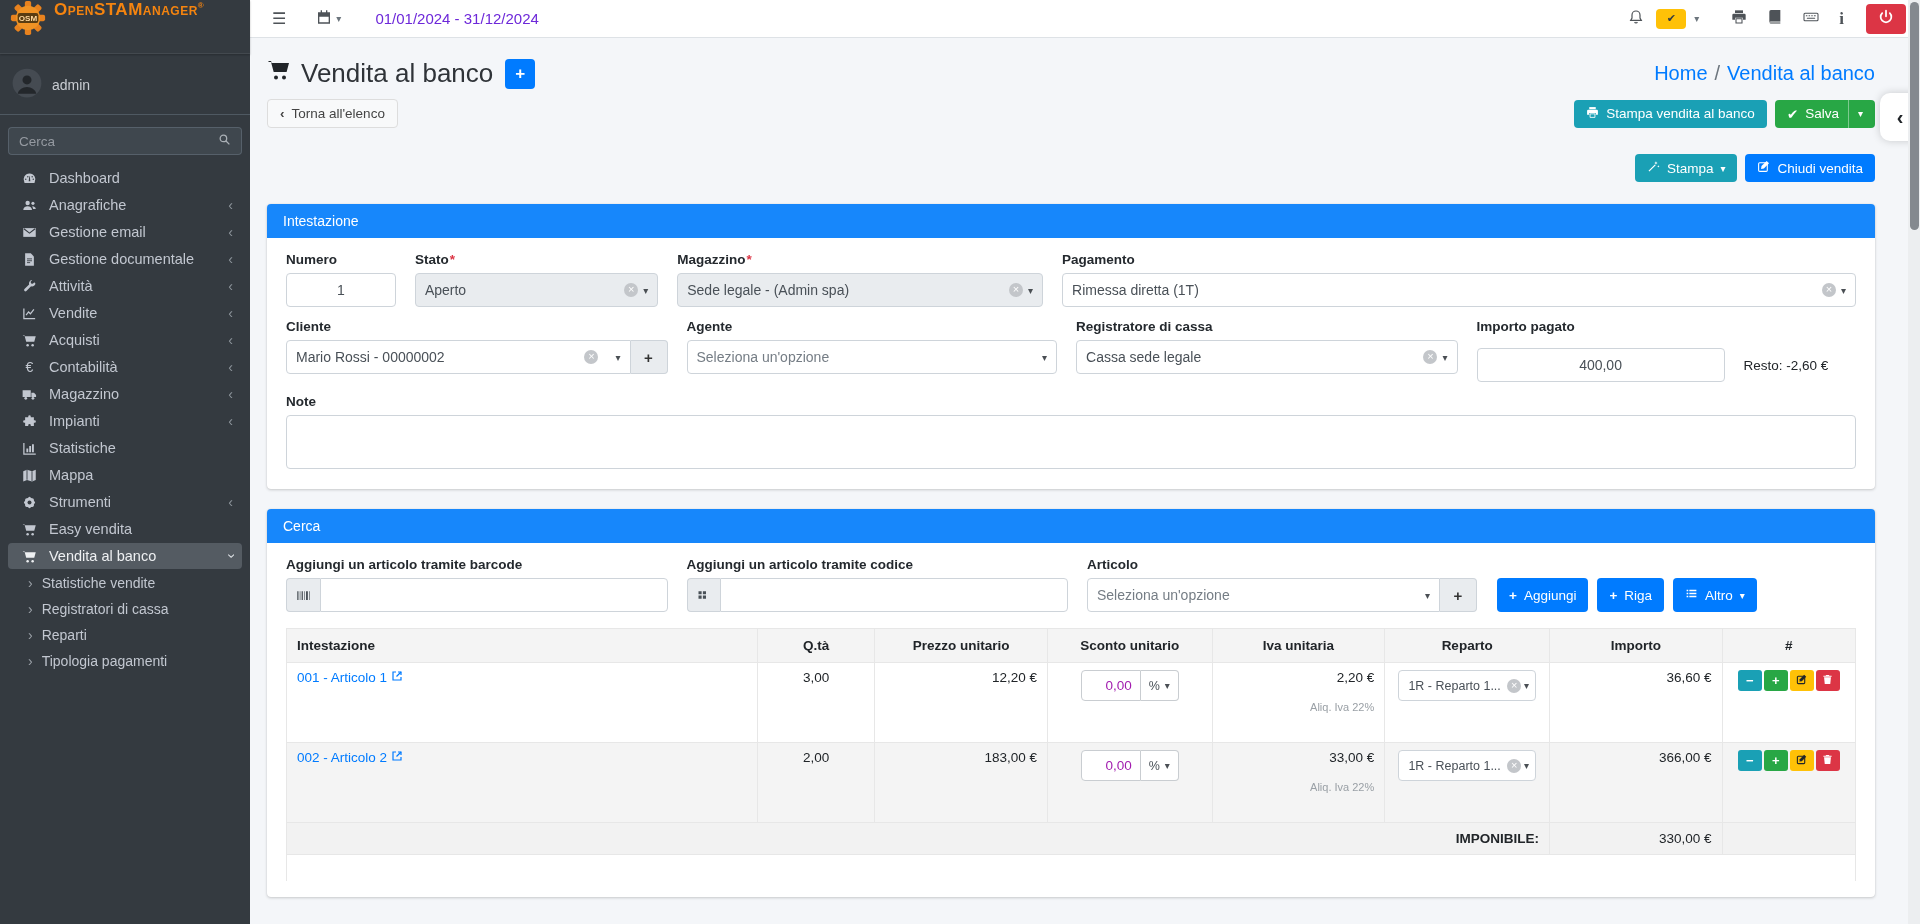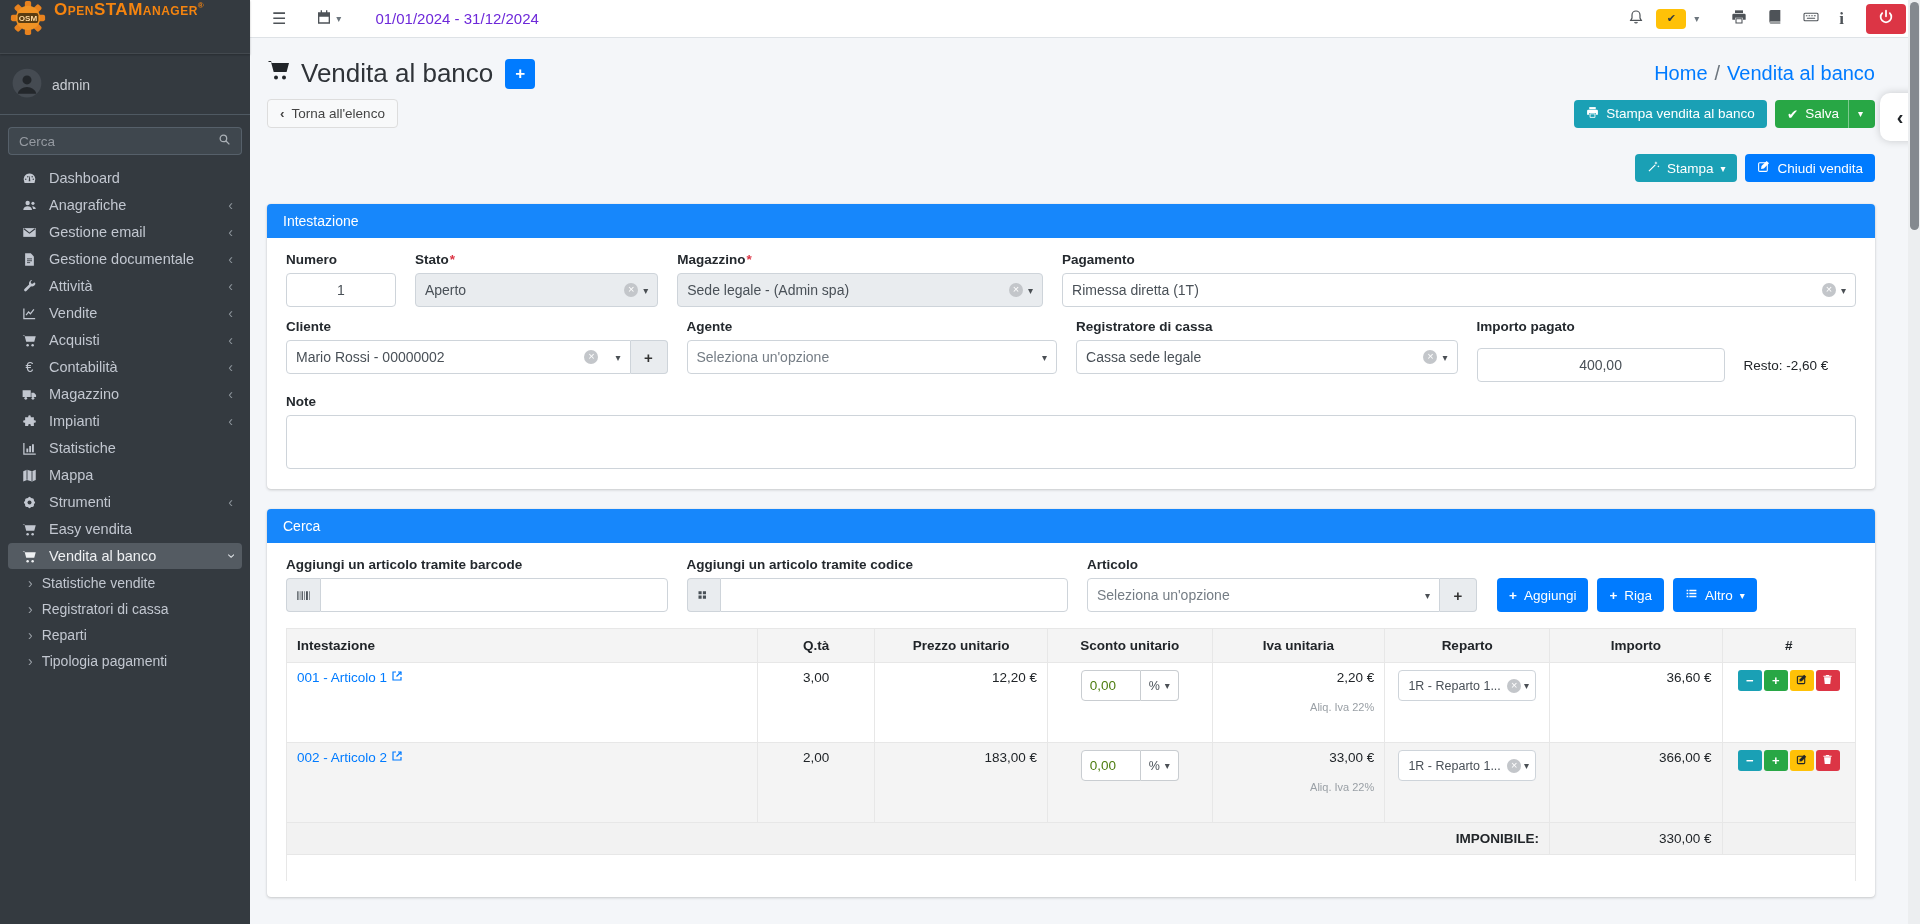--- a/index.html
+++ b/index.html
@@ -95,21 +95,21 @@
   .grid thead th { background:#f4f4f4; font-weight:700; text-align:center; padding:9px 10px; }
   .grid thead th.l { text-align:left; }
   .grid tbody tr { height:80px; }
   .grid tbody td { vertical-align:top; }
   .grid tbody tr:nth-child(2) { background:#f4f4f4; }
   .c { text-align:center; } .r { text-align:right; }
   .grid a { color:#007bff; text-decoration:none; font-size:13.5px; display:inline-flex; align-items:center; gap:4px; cursor:pointer; }
   .grid a svg { width:12px; height:12px; }
   .iva-note { font-size:11px; color:#9aa0a6; margin-top:16px; }
   .sc-grp { display:inline-flex; }
-  .sc-grp input { width:60px; height:31px; border:1px solid #c9cdd1; border-radius:4px 0 0 4px; text-align:left; padding:0 8px; font-size:13.5px; color:#4d7c0f; font-family:inherit; }
+  .sc-grp input { width:60px; height:31px; border:1px solid #c9cdd1; border-radius:4px 0 0 4px; text-align:right; padding:0 8px; font-size:13.5px; color:#a21caf; font-family:inherit; }
   .sc-add { display:inline-flex; align-items:center; gap:5px; border:1px solid #c9cdd1; border-left:none; border-radius:0 4px 4px 0; background:#fff; padding:0 8px; font-size:12.5px; color:#495057; cursor:pointer; }
   .rep { width:100%; max-width:138px; height:31px; font-size:12.5px; padding:0 6px; margin:0 auto; }
   .rowbtns { display:inline-flex; gap:2px; }
   .abtn { width:24px; height:21px; border:none; border-radius:3px; color:#fff; display:inline-flex; align-items:center; justify-content:center; font-size:13px; font-weight:700; cursor:pointer; }
   .abtn svg { width:11px; height:11px; }
   .abtn.teal { background:#1aa0b5; } .abtn.grn { background:#28a745; }
   .abtn.yel { background:#ffc107; color:#212529; } .abtn.red { background:#dc3545; }
   .sumrow td { background:#f2f2f2; border-top:1px solid #d8d8d8; padding:8px 10px; vertical-align:middle; }
   .sumrow .sum-l { text-align:right; font-weight:700; }
   .cutrow td { background:#fff; height:26px; border-bottom:none; }

